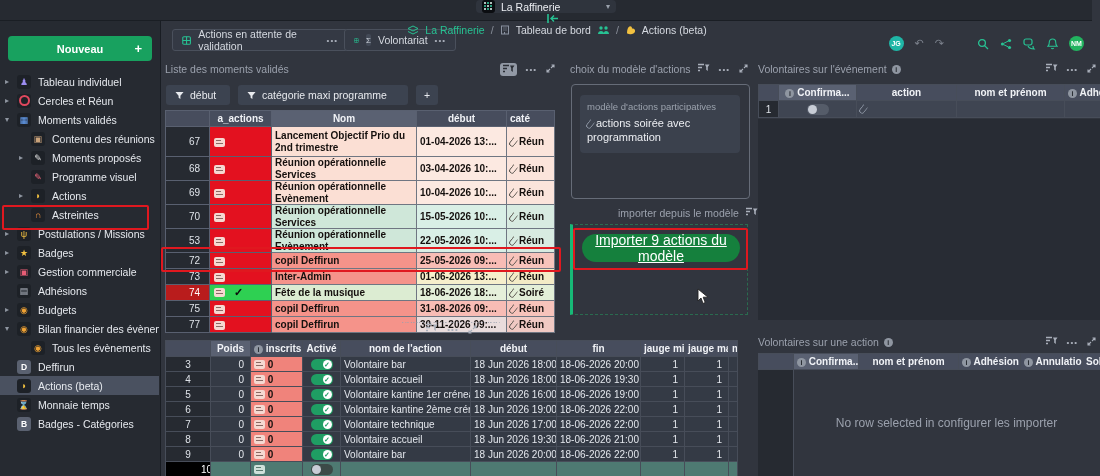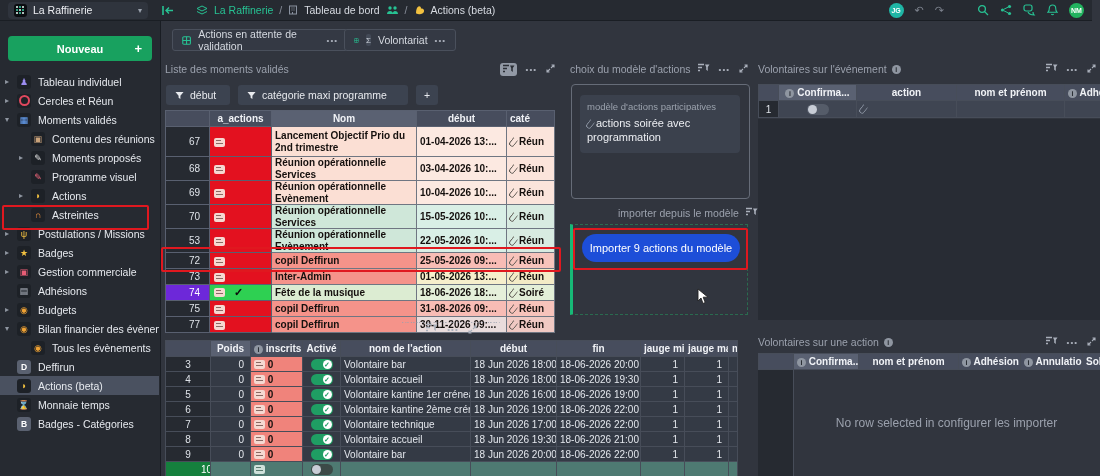--- a/index.html
+++ b/index.html
@@ -1,19 +1,19 @@
 <!DOCTYPE html>
 <html lang="fr"><head>
 <meta charset="utf-8">
 <style>
   html,body{margin:0;padding:0;background:#1d2127;font-family:"Liberation Sans",sans-serif;}
   .screen{position:relative;width:1100px;height:476px;overflow:hidden;background:#31353e;color:#e8eaef;font-size:11px;}
   .abs{position:absolute;}
   
-  .topbar{position:absolute;left:0;top:0;width:1092px;height:21px;background:#262a31;border-bottom:1px solid #1a1e24;display:flex;align-items:center;padding:0 8px;box-sizing:border-box;z-index:6;}
+  .topbar{position:absolute;left:0;top:0;width:1092px;height:21px;background:#262a31;border-bottom:1px solid #1a1e24;display:flex;align-items:center;padding:0 8px;box-sizing:border-box;z-index:6;flex-direction:column;}
   .ws-pill{display:flex;align-items:center;gap:6px;background:#2f343d;border-radius:4px;height:17px;padding:0 6px;width:128px;}
   .logo{width:13px;height:13px;background:#0b0d11;border-radius:3px;position:relative;flex:none;}
   .logo::after{content:"";position:absolute;left:2px;top:2px;width:2px;height:2px;border-radius:1px;background:#e8fdf6;
     box-shadow:3px 0 #35d3a5,6px 0 #e8fdf6,0 3px #35d3a5,3px 3px #e8fdf6,6px 3px #35d3a5,0 6px #e8fdf6,3px 6px #35d3a5,6px 6px #e8fdf6;}
   .ws-name{font-size:10.5px;color:#eceef2;flex:1;}
   .chev{font-size:8px;color:#9aa1ac;}
   .crumbs{display:flex;align-items:center;gap:6px;margin-left:22px;font-size:10.5px;}
   .crumb-site{color:#27c293;}
   .crumb-sep{color:#8a909b;}
   .crumb-txt{color:#d6dae1;}
@@ -46,21 +46,21 @@
   
   .chip{position:absolute;top:85px;height:20px;background:#3c4350;border-radius:3px;display:flex;align-items:center;gap:6px;padding:0 9px;font-size:10.5px;color:#e8eaee;box-sizing:border-box;}
   
   table{border-collapse:collapse;table-layout:fixed;}
   td,th{overflow:hidden;white-space:nowrap;box-sizing:border-box;padding:0 3px;}
   
   .mt td,.mt th{border:1px solid #596070;height:16px;font-size:10px;}
   .mt th{background:#474d5d;color:#f0f2f6;font-weight:bold;}
   .mt th.hl{background:#5a6172;}
   .mt td.rn{background:#262a31;color:#dfe3e9;text-align:right;padding-right:9px;}
-  .mt td.rn.sel{background:#6d28d9;color:#fff;}
+  .mt td.rn.sel{background:#b91c1c;color:#fff;}
   .mt tr.tall td{height:30px;}
   .mt td.act{background:#e3111f;padding-left:4px;}
   .mt td.act.done{background:#2ed052;}
   .mt td.nm,.mt td.dt,.mt td.ct{color:#15100e;font-weight:bold;border-color:#6f7682;}
   .mt td.nm{white-space:normal;line-height:1.15;}
   tr.peach td.nm{background:#fbdfd4;}tr.peach td.dt{background:#fce9e1;}tr.peach td.ct{background:#fbe4db;}
   tr.teal td.nm{background:#cfe7d9;}tr.teal td.dt{background:#d9efe6;}tr.teal td.ct{background:#d8ebe1;}
   tr.salmon td.nm{background:#f5938a;}tr.salmon td.dt{background:#f8bcb5;}tr.salmon td.ct{background:#f7c3bb;}
   tr.yellowd td.nm{background:#f5938a;}tr.yellowd td.dt{background:#f6efcc;}tr.yellowd td.ct{background:#f3ebc6;}
   tr.greenrow td.nm{background:#dcecd2;}tr.greenrow td.dt{background:#e5f0da;}tr.greenrow td.ct{background:#e3efd8;}
@@ -72,35 +72,35 @@
   .clip{display:inline-block;width:4px;height:8px;border:1px solid #5c5650;border-top:none;border-radius:0 0 3px 3px;transform:rotate(38deg);vertical-align:middle;margin-right:3px;}
   .clip.lt{border-color:#8a92a0;}
   
   .dt-table td,.dt-table th{border:1px solid #474d59;height:15px;font-size:10px;background:#343a45;color:#e4e7ed;}
   .dt-table th{background:#474d5d;color:#f0f2f6;font-weight:bold;height:16px;}
   .dt-table th.hl{background:#5a6172;}
   .dt-table td.rn{background:#262a31;text-align:center;color:#dfe3e9;}
   .dt-table td.num{text-align:right;padding-right:6px;}
   .dt-table td.red{background:#f0837b;color:#15100e;font-weight:bold;}
   .dt-table tr.newrow td{background:#4e7a72;}
-  .dt-table tr.newrow td.rn{background:#15803d;color:#fff;padding-left:35px;}
+  .dt-table tr.newrow td.rn{background:#000000;color:#fff;padding-left:35px;}
   
   .tg{width:22px;height:11px;border-radius:6px;position:relative;display:inline-block;vertical-align:middle;}
   .tg.on{background:#1f9e63;}
   .tg.on::after{content:"\2713";position:absolute;right:1px;top:1px;width:9px;height:9px;border-radius:50%;background:#fff;color:#1f9e63;font-size:7px;line-height:9px;text-align:center;font-weight:bold;}
   .tg.off{background:#555c69;}
   .tg.off::after{content:"";position:absolute;left:1px;top:1px;width:9px;height:9px;border-radius:50%;background:#c8cdd6;}
   .tg.off.dim{background:#3c4a47;}
   
   .card-outer{position:absolute;border:1px solid #666c78;border-radius:4px;}
   .card-inner{position:absolute;background:#3b414d;border-radius:4px;padding:6px 7px;box-sizing:border-box;}
   .card-label{font-size:9.5px;color:#9ba2ad;margin-bottom:4px;}
   .card-value{font-size:11px;color:#eceef2;line-height:1.3;}
   .imp-card{position:absolute;border:1px dashed #2a6b4f;border-left:3px solid #17b977;box-sizing:border-box;}
-  .bluebtn{position:absolute;background:#1d4ed8;border:none;border-radius:14px;color:#fff;font-size:11px;font-family:"Liberation Sans",sans-serif;display:flex;align-items:center;justify-content:center;}
+  .bluebtn{position:absolute;background:#15803d;border:none;border-radius:14px;color:#fff;font-size:14px;font-family:"Liberation Sans",sans-serif;display:flex;align-items:center;justify-content:center;text-decoration:underline;}
   .empty-body{position:absolute;background:#282c34;}
   .empty-msg{position:absolute;display:flex;align-items:center;justify-content:center;color:#9ba1ad;font-size:12px;}
   
   .redbox{position:absolute;border:2px solid #e0181f;border-radius:2px;z-index:40;pointer-events:none;}
   .cursor{position:absolute;z-index:50;pointer-events:none;}
 </style>
 </head>
 <body>
 
 <div class="screen">

